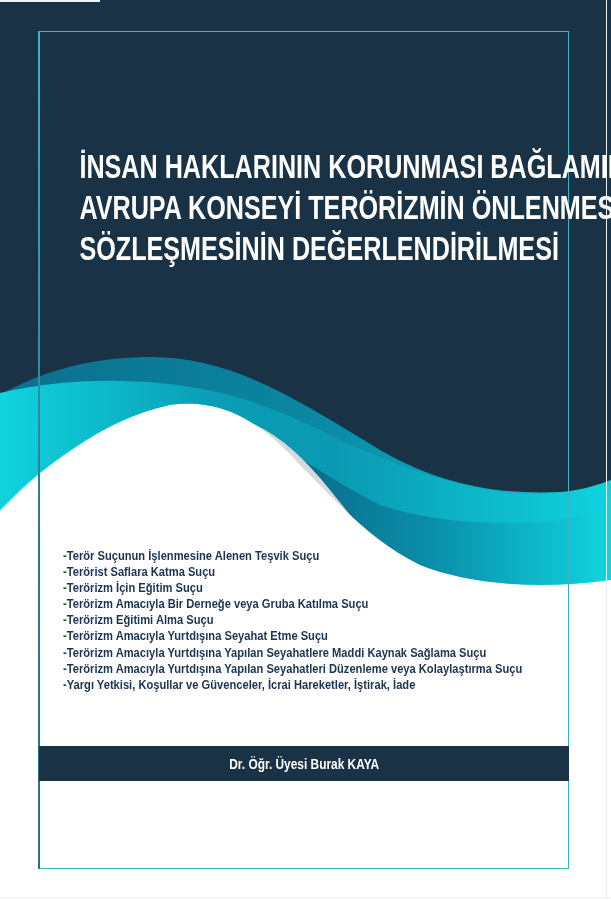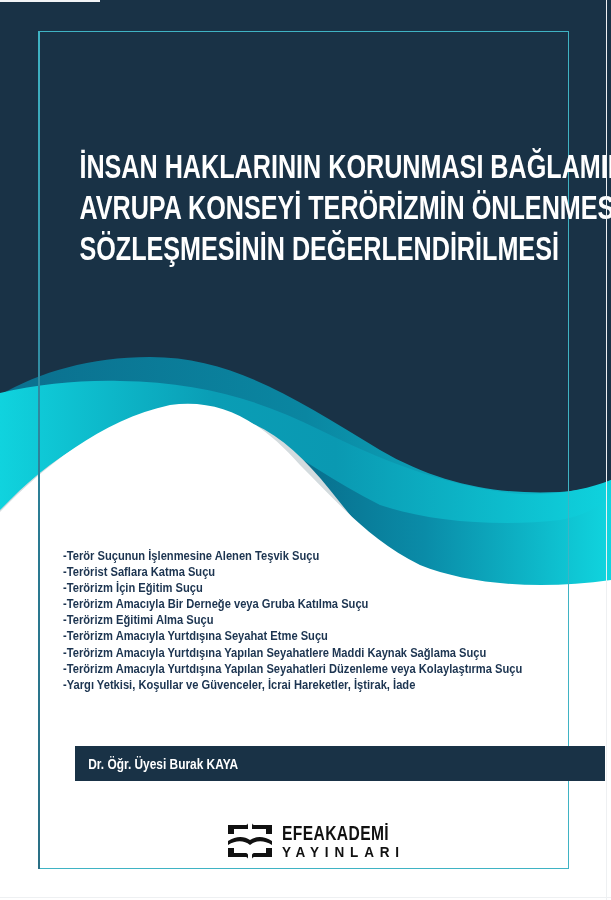--- a/index.html
+++ b/index.html
@@ -7,21 +7,21 @@
   .cover { position: absolute; left: 0; top: 0; width: 611px; height: 900px; background: #ffffff; overflow: hidden; }
   .top-strip { position: absolute; left: 0; top: 0; width: 100px; height: 2px; background: #f2f4f6; z-index: 5; }
   .navy-bg { position: absolute; left: 0; top: 0; width: 611px; height: 600px; background: #193246; }
   .waves { position: absolute; left: 0; top: 0; width: 611px; height: 900px; }
   .frame { position: absolute; left: 38px; top: 31px; width: 531px; height: 838px; border: 1.5px solid #3fb3c4; box-sizing: border-box; pointer-events: none; z-index: 3; }
   .frame-bottom-left { position: absolute; left: 38px; top: 31px; width: 1.5px; height: 838px; background: linear-gradient(#3fb3c4 0%, #2a7a92 60%, #2a6f85 100%); z-index: 4; }
   .title { position: absolute; left: 0; top: 146px; width: 611px; text-align: center; z-index: 4; }
   .title-line { display: block; color: #ffffff; font-weight: bold; font-size: 34px; line-height: 41px; height: 41px; letter-spacing: 0px; transform: scaleX(0.74); transform-origin: center; white-space: nowrap; }
   .topics { position: absolute; left: 63px; top: 548px; z-index: 4; font-weight: bold; }
   .topic { display: block; color: #1c3450; font-size: 13.6px; line-height: 16.1px; height: 16.1px; white-space: nowrap; transform: scaleX(0.82); transform-origin: left center; }
-  .author-bar { position: absolute; left: 39px; top: 746px; width: 530px; height: 35px; background: #193246; z-index: 4; display: flex; align-items: center; justify-content: flex-start; margin-left: 36px; }
+  .author-bar { position: absolute; left: 39px; top: 746px; width: 530px; height: 35px; background: #193246; z-index: 4; display: flex; align-items: center; justify-content: center; }
   .author-name { color: #ffffff; font-weight: bold; font-size: 14px; transform: scaleX(0.85); white-space: nowrap; }
   .logo { position: absolute; left: 226px; top: 820px; height: 42px; display: flex; align-items: center; z-index: 4; }
   .logo-mark { width: 48px; height: 40px; }
   .logo-text { margin-left: 8px; display: flex; flex-direction: column; }
   .logo-name { font-weight: bold; font-size: 20px; line-height: 20px; color: #111111; transform: scaleX(0.78); transform-origin: left center; white-space: nowrap; letter-spacing: 0.5px; }
   .logo-sub { font-weight: bold; font-size: 15px; line-height: 17px; color: #111111; letter-spacing: 6.5px; transform: scaleX(0.9); transform-origin: left center; white-space: nowrap; }
   .edge-right { position: absolute; left: 606px; top: 0; width: 1px; height: 900px; background: #eef0f2; z-index: 5; }
   .edge-bottom { position: absolute; left: 0; top: 897px; width: 611px; height: 1px; background: #eef0f2; z-index: 5; }
 </style>
 </head>
@@ -82,34 +82,16 @@
     <span class="topic">-Terörizm Amacıyla Yurtdışına Seyahat Etme Suçu</span>
     <span class="topic">-Terörizm Amacıyla Yurtdışına Yapılan Seyahatlere Maddi Kaynak Sağlama Suçu</span>
     <span class="topic">-Terörizm Amacıyla Yurtdışına Yapılan Seyahatleri Düzenleme veya Kolaylaştırma Suçu</span>
     <span class="topic">-Yargı Yetkisi, Koşullar ve Güvenceler, İcrai Hareketler, İştirak, İade</span>
   </div>
 
   <div class="author-bar">
     <span class="author-name">Dr. Öğr. Üyesi Burak KAYA</span>
   </div>
 
-  <div class="logo">
-    <svg class="logo-mark" viewBox="0 0 48 40">
-
-      <path d="M2,4 L20,4 C21,4 22,3 22,2 L22,8 L8,8 L8,13 L2,13 Z" fill="#111"></path>
-
-      <path d="M26,2 C26,3 27,4 28,4 L46,4 L46,13 L40,13 L40,8 L26,8 Z" fill="#111"></path>
-
-      <path d="M2,20 C10,15 18,15 24,19 C30,15 38,15 46,20 L46,24 C38,19 30,19 24,24 C18,19 10,19 2,24 Z" fill="#111"></path>
-
-      <path d="M2,27 L8,27 L8,32 L20,32 C21,32 22,33 22,34 L22,38 C22,37 21,36 20,36 L2,36 Z" fill="#111"></path>
-
-      <path d="M40,27 L46,27 L46,36 L28,36 C27,36 26,37 26,38 L26,34 C26,33 27,32 28,32 L40,32 Z" fill="#111"></path>
-    </svg>
-    <div class="logo-text">
-      <span class="logo-name">EFEAKADEMİ</span>
-      <span class="logo-sub">YAYINLARI</span>
-    </div>
-  </div>
 
   <div class="edge-right"></div>
   <div class="edge-bottom"></div>
 </div>
 
 </body></html>

